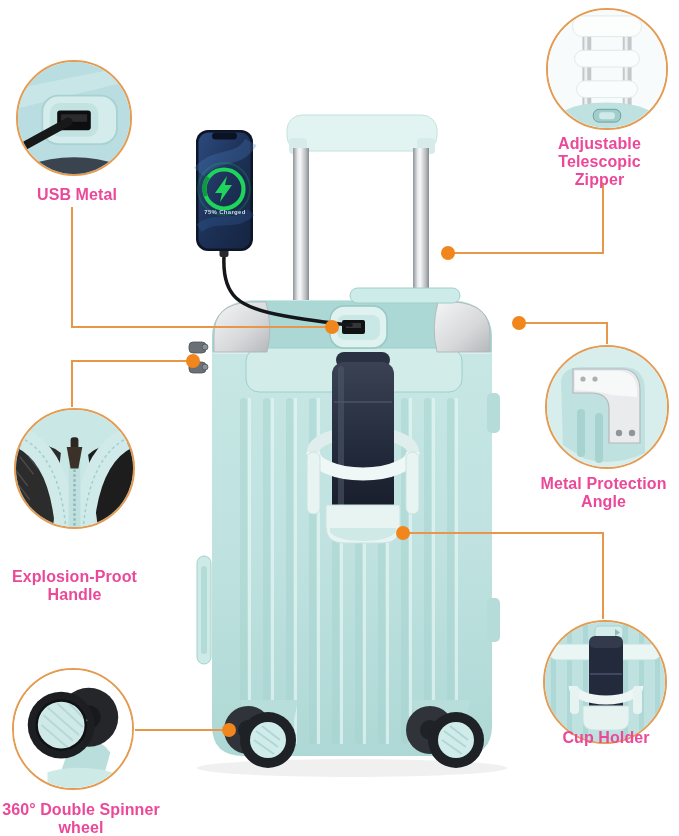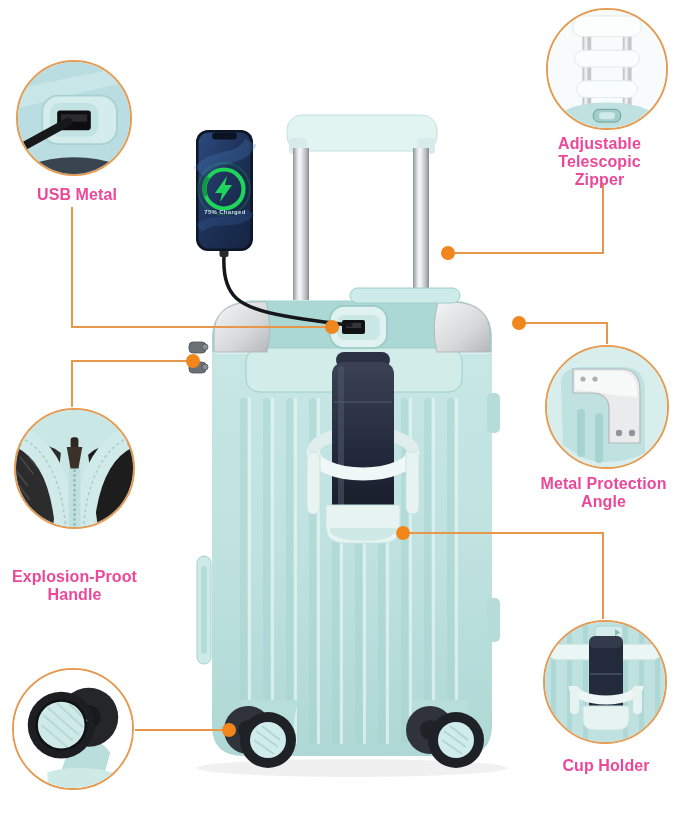--- a/index.html
+++ b/index.html
@@ -286,20 +286,22 @@
       <path d="M34,104 Q70,94 106,106 L106,120 L34,120 Z" fill="#cdeae7"></path>
       <circle cx="76" cy="48" r="30" fill="#24262a"></circle>
       <circle cx="76" cy="48" r="12" fill="#17191c"></circle>
       <circle cx="48" cy="56" r="34" fill="#1c1e22"></circle>
       <circle cx="48" cy="56" r="25" fill="#cfe9e8"></circle>
       <path d="M30,46 l30,26 M28,56 l28,24 M34,38 l32,28 M44,34 l26,24 M56,34 l18,18" stroke="#b4d9d7" stroke-width="2" fill="none"></path>
       <circle cx="48" cy="56" r="25" fill="none" stroke="#101214" stroke-width="2.5"></circle>
     </svg>
   </div>
   <div class="lbl" style="left:0px;top:801px;width:162px;">
+    <div>360° Double Spinner</div>
+    <div>wheel</div>
   </div>
 
   <div class="callout-circle" style="left:543px;top:620px;width:124px;height:124px;">
     <svg viewBox="0 0 120 120">
       <rect width="120" height="120" fill="#bfe2e0"></rect>
       <g fill="#aed8d5">
           <rect x="6" y="0" width="5" height="120"></rect>
           <rect x="22" y="0" width="5" height="120"></rect>
         <rect x="38" y="0" width="5" height="120"></rect>
           <rect x="78" y="0" width="5" height="120"></rect>
@@ -311,15 +313,15 @@
       <rect x="4" y="22" width="112" height="16" rx="8" fill="#e9f6f4" stroke="#c2e0dd"></rect>
       <rect x="44" y="14" width="34" height="84" rx="9" fill="#232a3c"></rect>
       <rect x="44" y="14" width="34" height="12" rx="6" fill="#323a4c"></rect>
       <line x1="45" y1="52" x2="77" y2="52" stroke="#49536a" stroke-width="1.5"></line>
       <path d="M28,64 A33,14 0 0 0 94,64" stroke="#edf6f5" stroke-width="9" fill="none"></path>
       <rect x="25" y="64" width="9" height="28" rx="4" fill="#e6f3f1"></rect>
       <rect x="88" y="64" width="9" height="28" rx="4" fill="#e6f3f1"></rect>
       <path d="M38,84 h46 v14 q0,10 -12,10 h-22 q-12,0 -12,-10 Z" fill="#e6f3f1" stroke="#c8e3e0"></path>
     </svg>
   </div>
-  <div class="lbl" style="left:545px;top:757px;width:122px;">Cup Holder</div>
+  <div class="lbl" style="left:545px;top:729px;width:122px;">Cup Holder</div>
 
 </div>
 
 </body></html>

